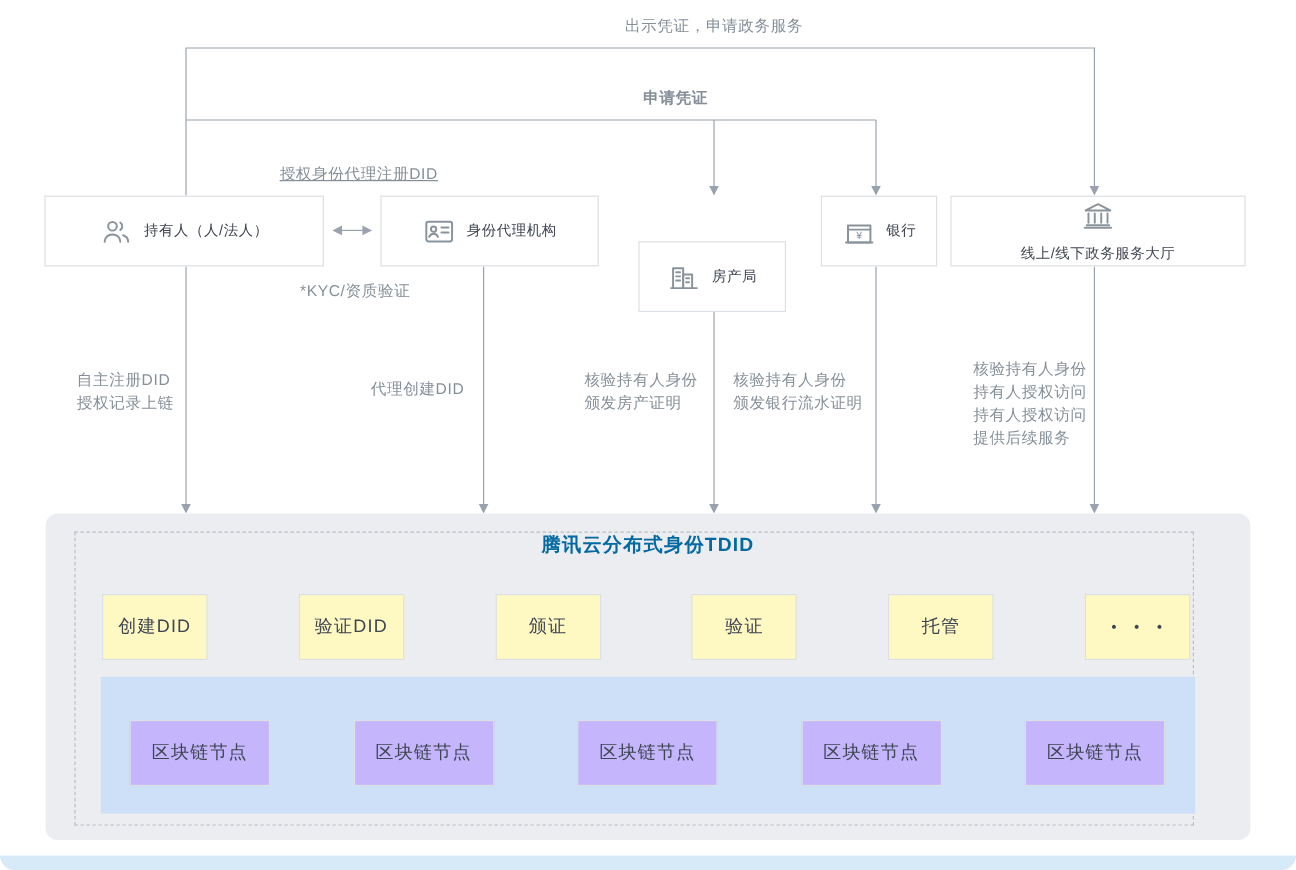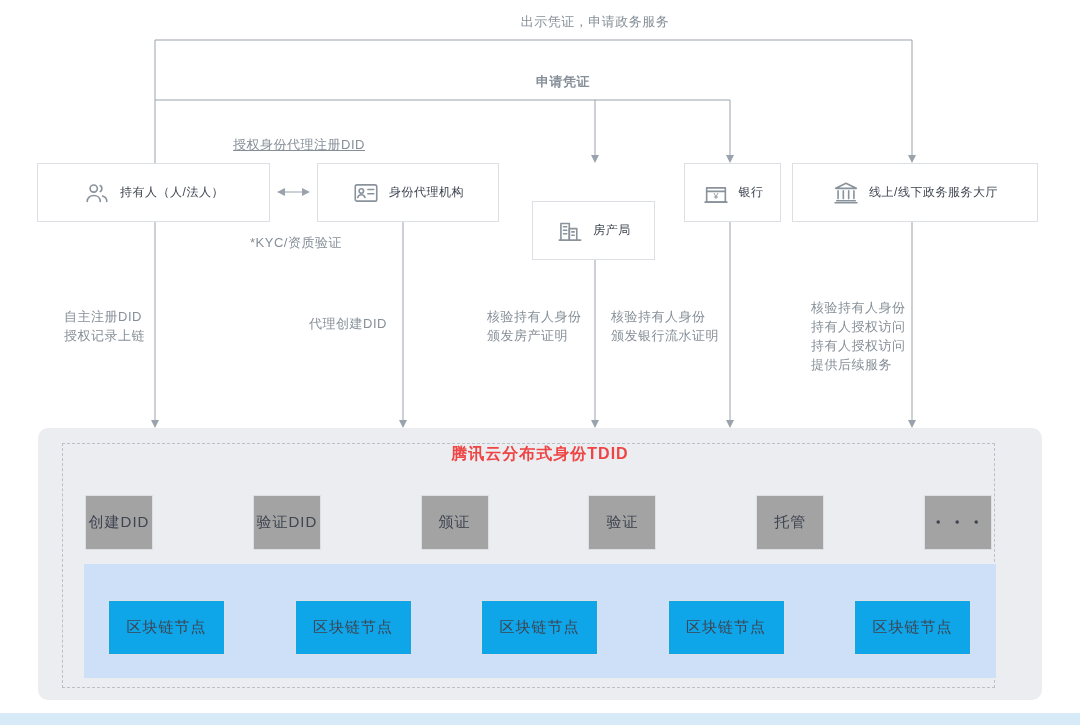--- a/index.html
+++ b/index.html
@@ -1,49 +1,49 @@
 <!DOCTYPE html>
 <html><head>
 <meta charset="utf-8">
 <style>
   * { margin:0; padding:0; box-sizing:border-box; }
   html,body { background:#ffffff; }
   body { font-family:"Liberation Sans","DejaVu Sans",sans-serif; }
-  #stage { position:relative; width:1080px; height:725px; background:#ffffff; overflow:hidden; }
+  #stage { position:relative; width:1080px; height:725px; background:#ffffff; overflow:hidden;border-radius:12px; }
 
   #connectors { position:absolute; left:0; top:0; width:1080px; height:725px; }
 
   .flow-label { position:absolute; font-size:13px; color:#868F98; text-align:center; letter-spacing:.5px; }
   .down-label { position:absolute; font-size:13px; color:#868F98; line-height:19px; letter-spacing:.5px; }
 
   .entity { position:absolute; height:59px; background:#ffffff; border:1px solid #DCDFE3;
             display:flex; align-items:center; justify-content:center; gap:9px; }
   .entity-label { font-size:12px; color:#3E4450; letter-spacing:.5px; white-space:nowrap; }
   .icon svg { display:block; stroke:#8A939C; stroke-width:1.4; fill:none;
               stroke-linecap:round; stroke-linejoin:round; }
 
   .platform { position:absolute; left:38px; top:428px; width:1004px; height:272px;
               background:#ECEDF0; border-radius:10px; }
   .dashed-box { position:absolute; left:24px; top:15px; width:933px; height:245px;
                 border:1px dashed #B9C0C8; }
   .platform-title { position:absolute; left:0; top:444px; width:1080px; text-align:center;
-                    font-size:16px; font-weight:bold; color:#ef4444; letter-spacing:1px; }
+                    font-size:16px; font-weight:bold; color:#0369a1; letter-spacing:1px; }
 
   .func-row { position:absolute; left:85px; top:495px; width:907px;
               display:flex; justify-content:space-between; }
-  .func-box { width:68px; height:55px; background:#a3a3a3; border:1px solid #DCDFE3;
+  .func-box { width:88px; height:55px; background:#fef9c3; border:1px solid #DCDFE3;
               display:flex; align-items:center; justify-content:center;
               font-size:15px; color:#3E4450; letter-spacing:1px; white-space:nowrap; }
   .func-box.ellipsis { font-size:17px; font-weight:bold; letter-spacing:2px; }
 
   .blue-band { position:absolute; left:84px; top:564px; width:912px; height:114px;
                background:#CDE0F7; }
   .node-row { position:absolute; left:108px; top:600px; width:863px;
               display:flex; justify-content:space-between; }
-  .node-box { width:117px; height:55px; background:#0ea5e9; border:1px solid #DCDFE3;
+  .node-box { width:117px; height:55px; background:#c4b5fd; border:1px solid #DCDFE3;
               display:flex; align-items:center; justify-content:center;
               font-size:15px; color:#3E4450; letter-spacing:1px; white-space:nowrap; }
 
   .bottom-strip { position:absolute; left:0; top:713px; width:1080px; height:12px;
                   background:#D7EAF8; }
 </style>
 </head>
 <body>
 
 <div id="stage">
@@ -130,21 +130,21 @@
       <svg width="28" height="28" viewBox="0 0 24 24">
         <rect x="4" y="7.6" width="16" height="12.2"></rect>
         <line x1="2.6" y1="19.8" x2="21.4" y2="19.8"></line>
         <line x1="4" y1="10.6" x2="20" y2="10.6"></line>
         <text x="12" y="17.4" font-size="7.5" text-anchor="middle" fill="#8A939C" stroke="none">¥</text>
       </svg>
     </span>
     <span class="entity-label">银行</span>
   </div>
 
-  <div class="entity" style="left:792px; top:163px; width:246px;">
+  <div class="entity" style="left:792px; top:163px; width:246px;flex-direction:column;">
     <span class="icon">
       <svg width="28" height="28" viewBox="0 0 24 24">
         <path d="M12 3.6 20.8 8H3.2z"></path>
         <line x1="5.2" y1="10.2" x2="5.2" y2="16.8"></line>
         <line x1="9.7" y1="10.2" x2="9.7" y2="16.8"></line>
         <line x1="14.3" y1="10.2" x2="14.3" y2="16.8"></line>
         <line x1="18.8" y1="10.2" x2="18.8" y2="16.8"></line>
         <line x1="4" y1="18.6" x2="20" y2="18.6"></line>
         <line x1="2.6" y1="20.4" x2="21.4" y2="20.4"></line>
       </svg>

